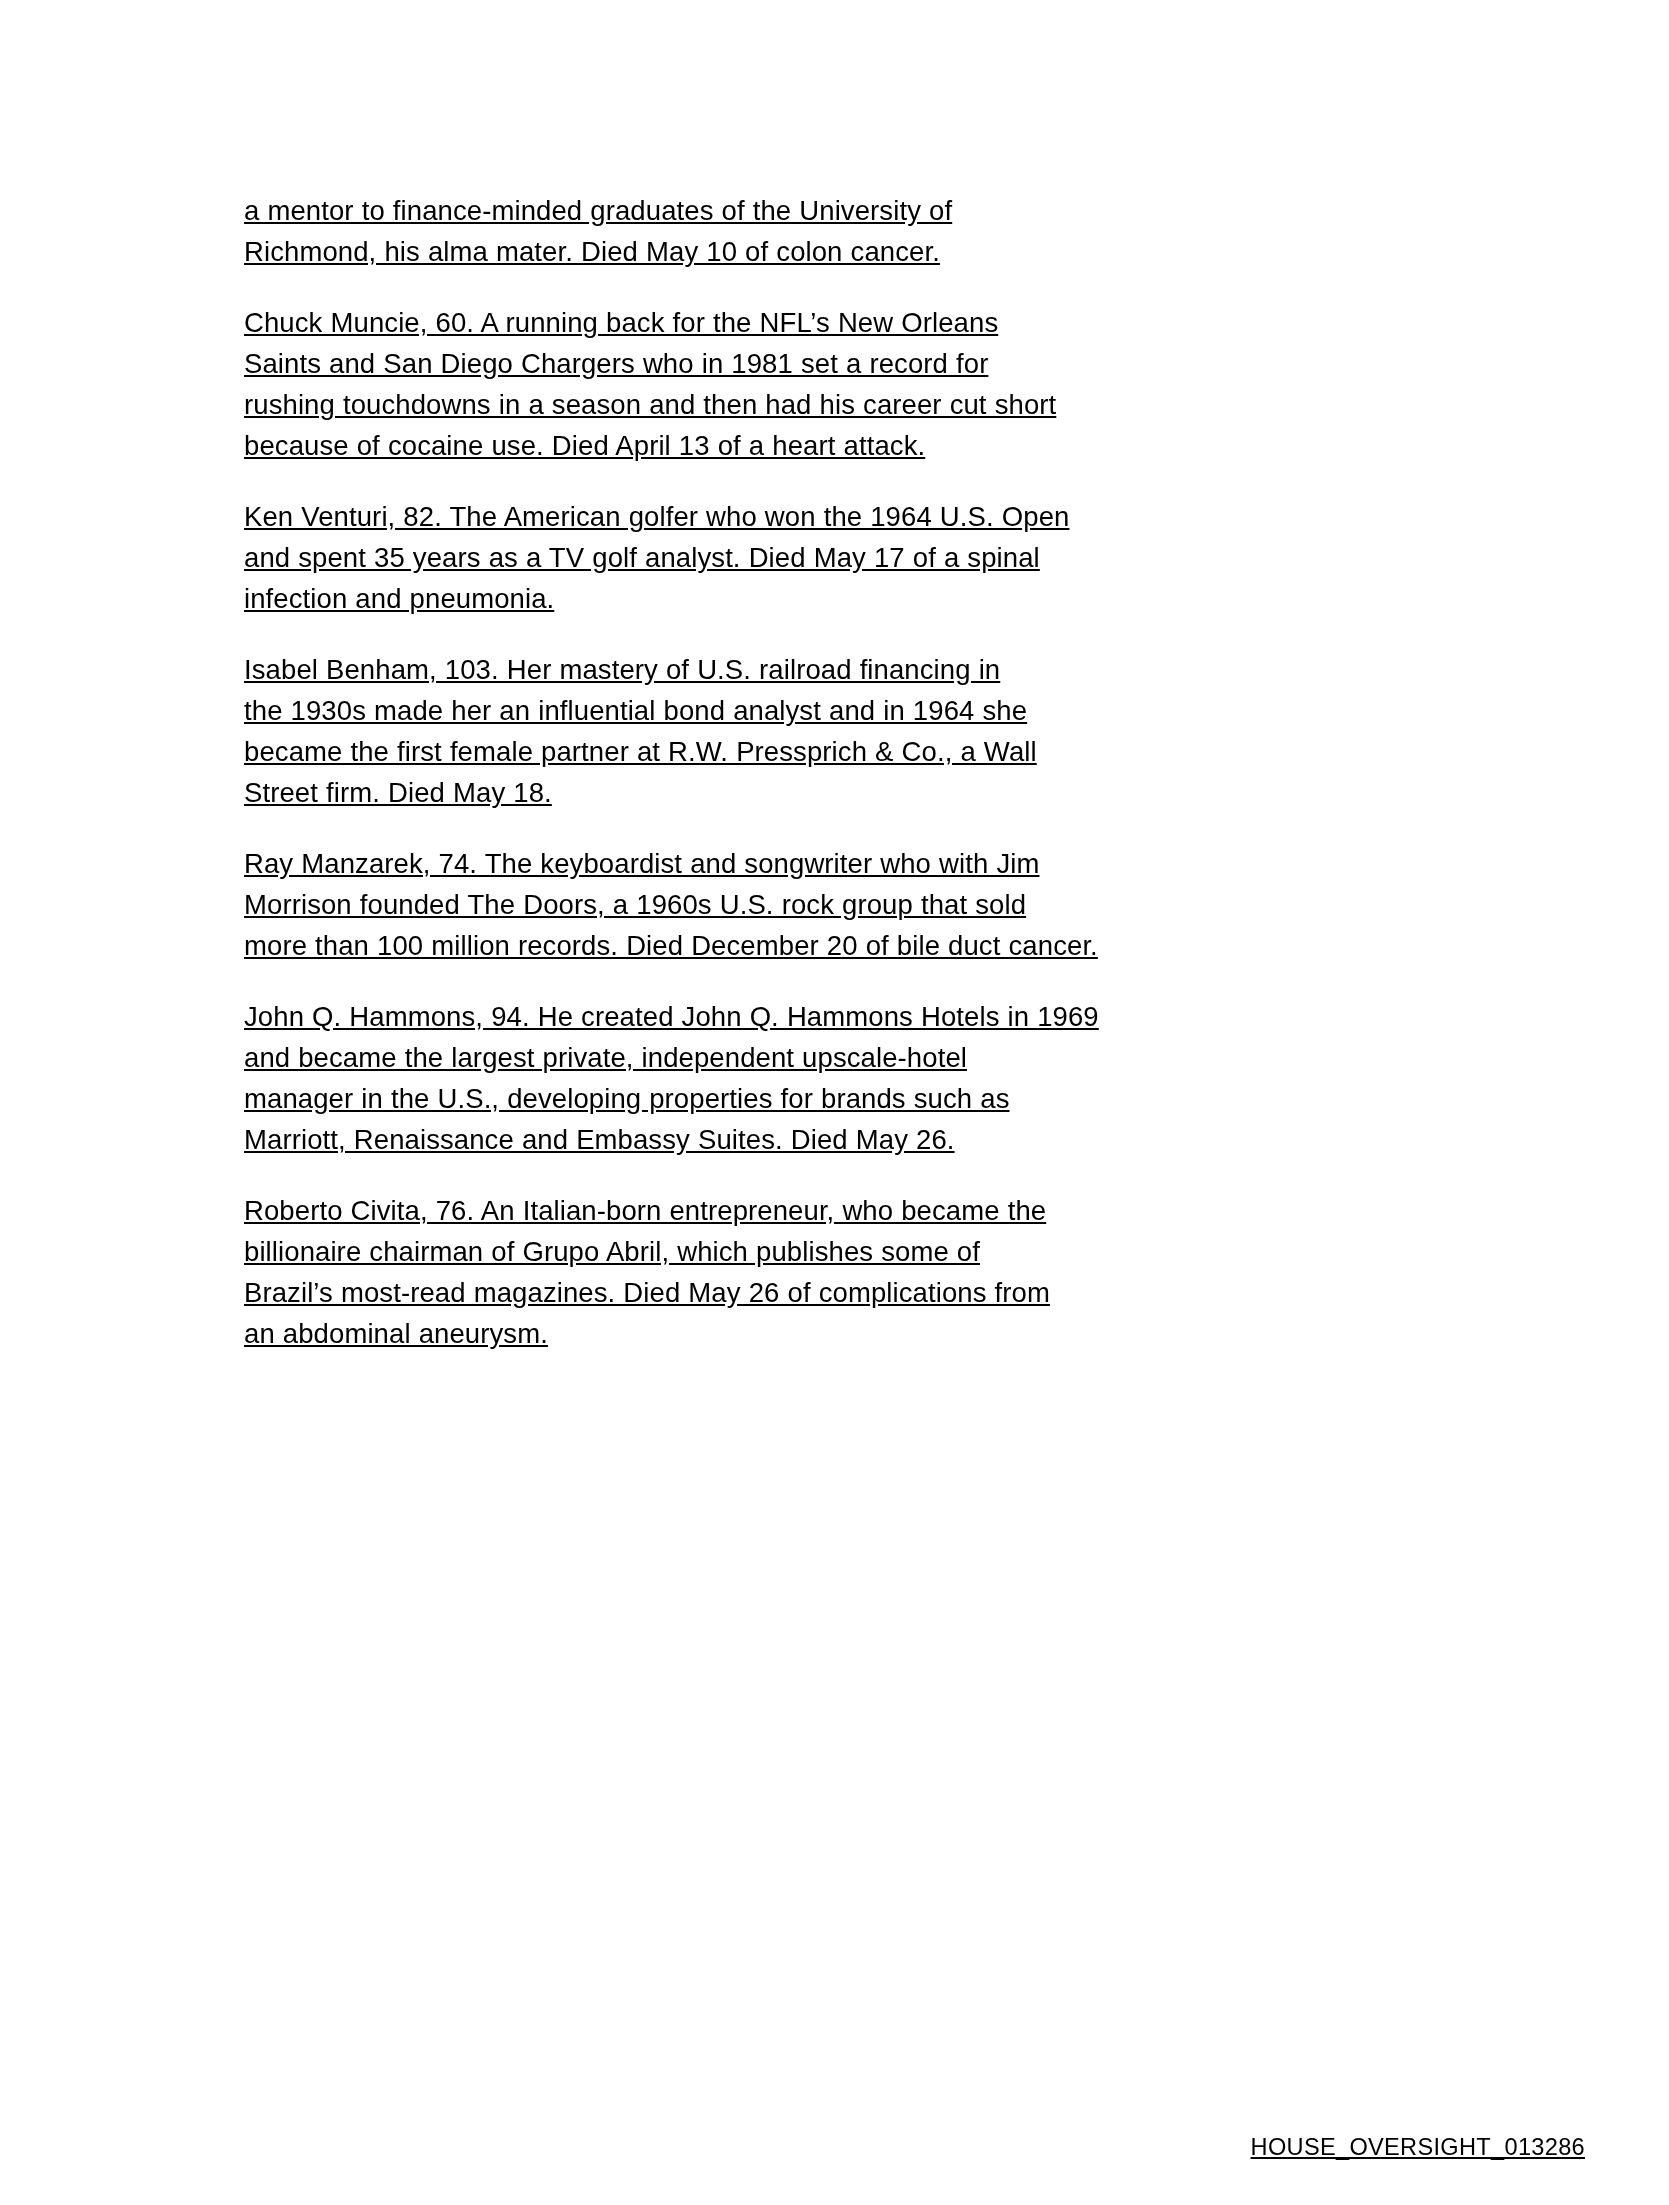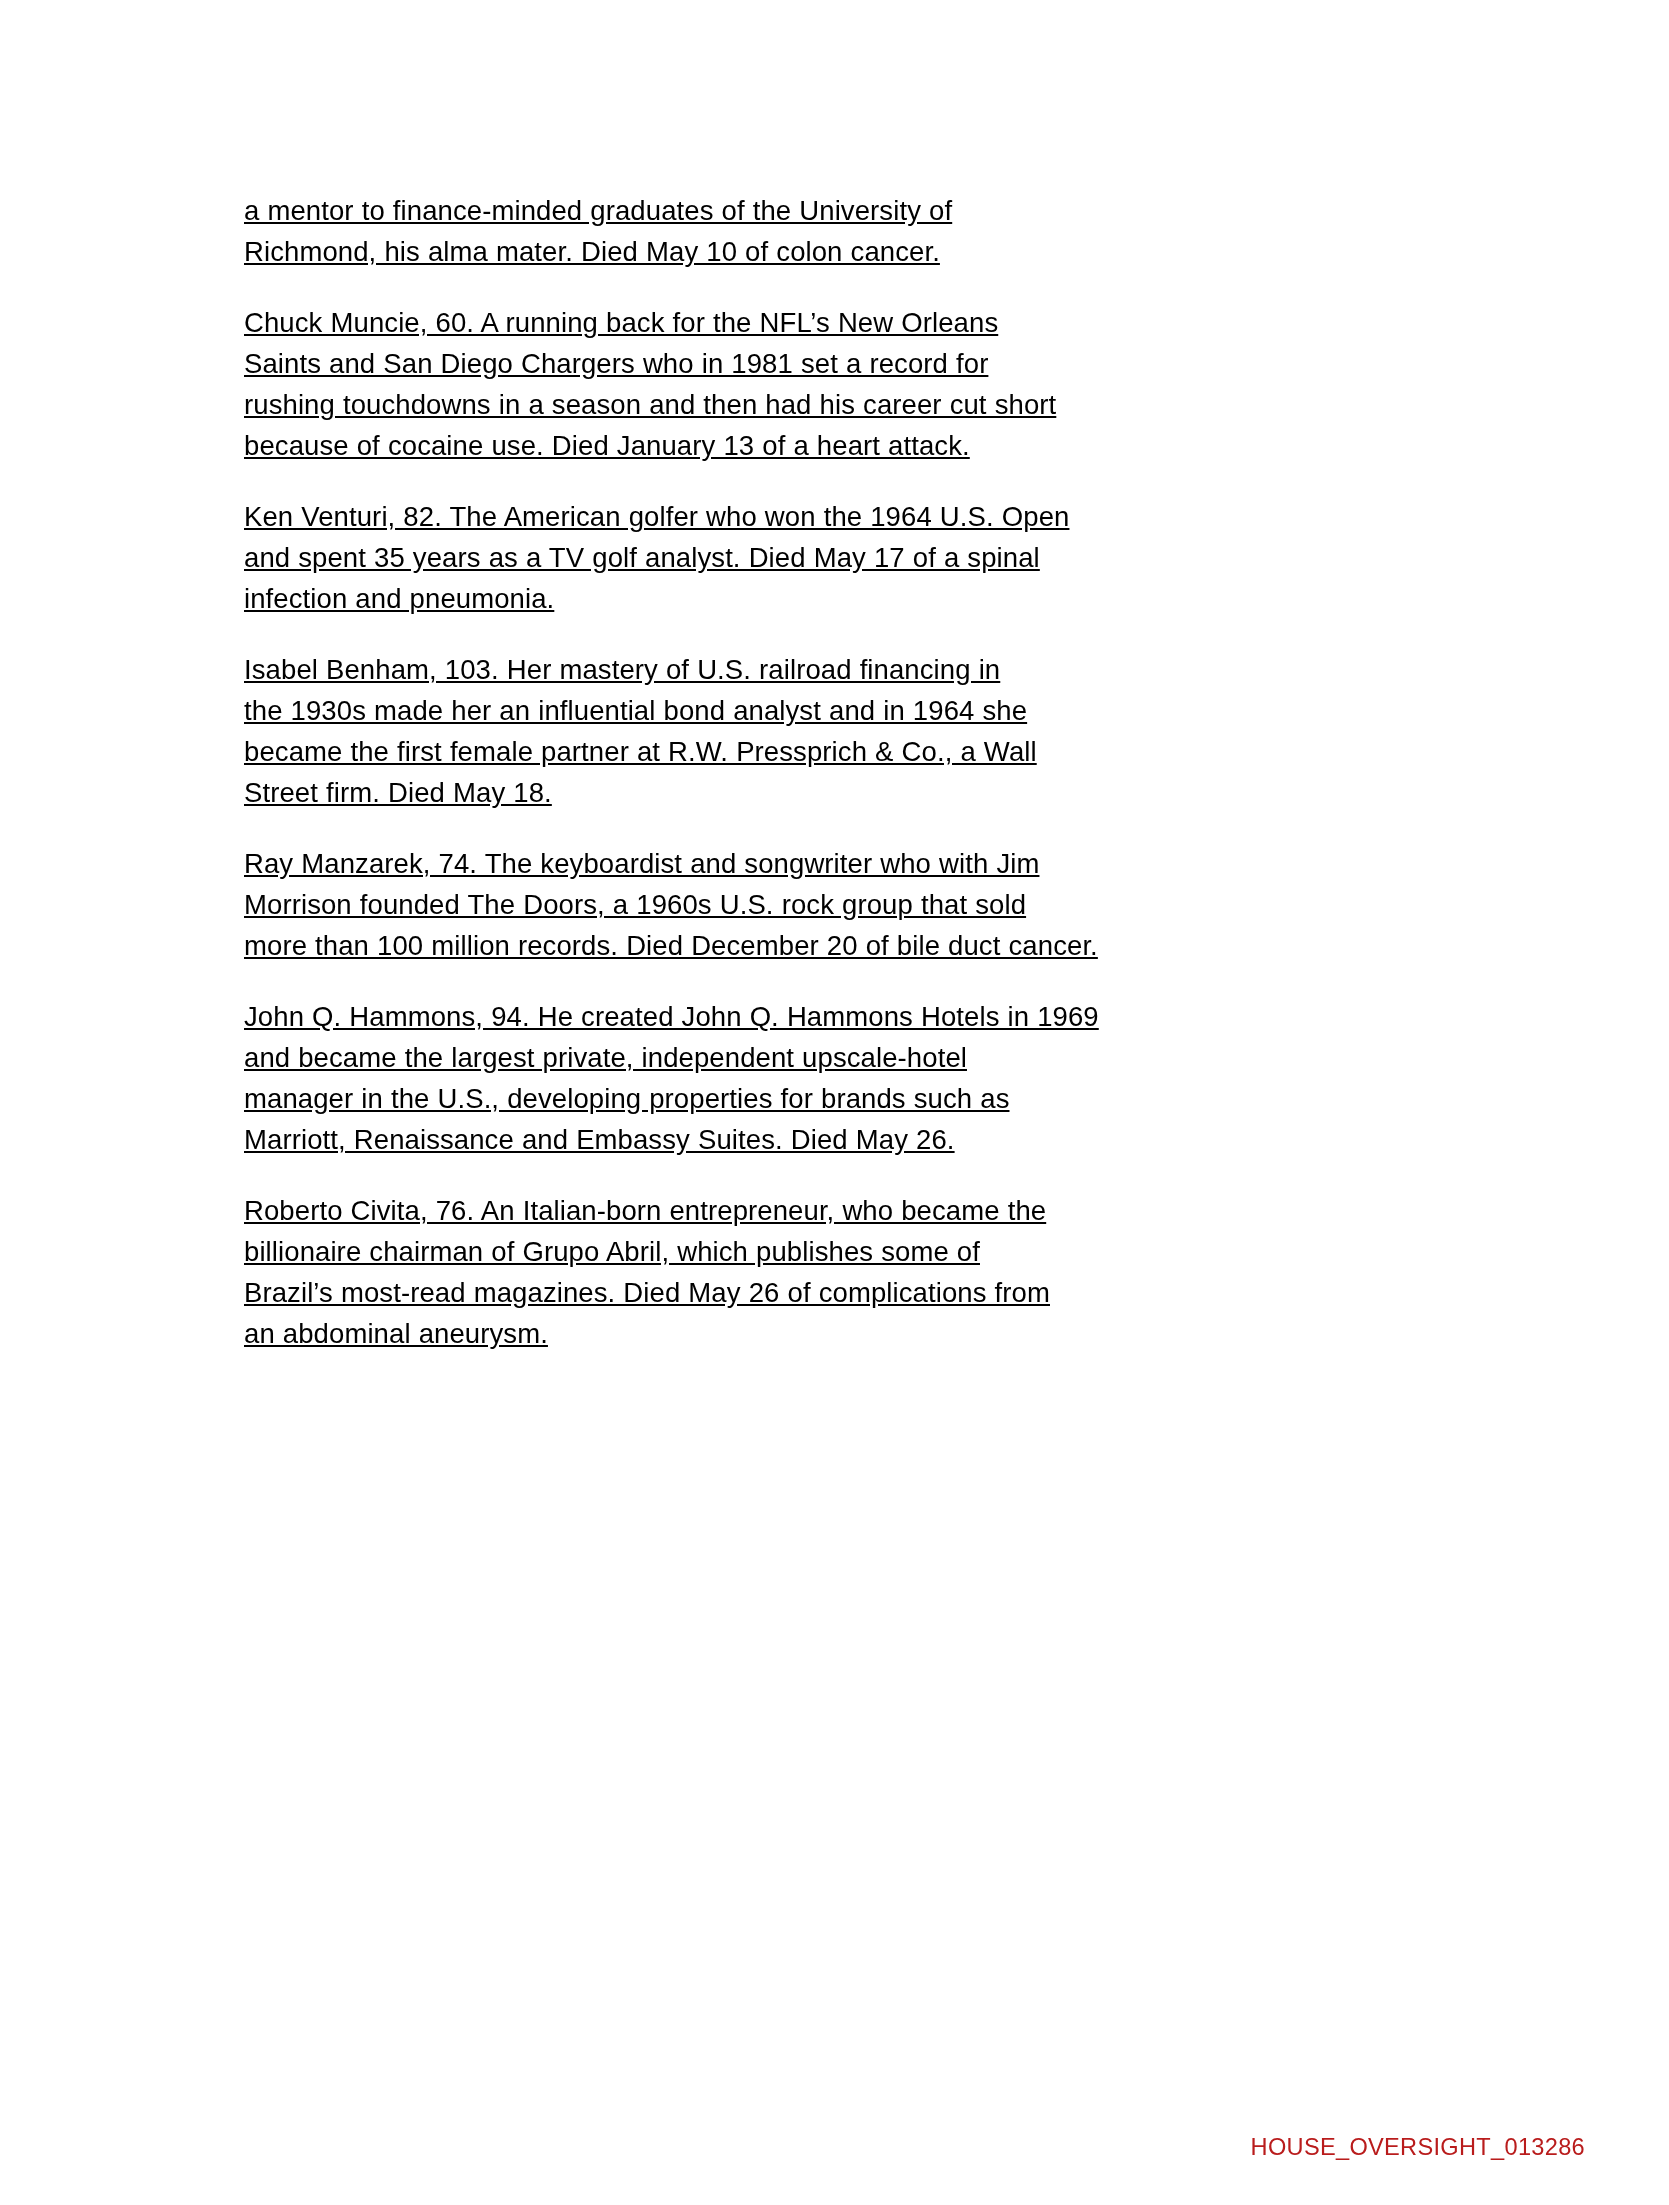--- a/index.html
+++ b/index.html
@@ -42,36 +42,37 @@
   .para:last-child {
     margin-bottom: 12px;
   }
   .footer-stamp {
     position: absolute;
     right: 84px;
     bottom: 43px;
     font-size: 23.6px;
     line-height: 29px;
     letter-spacing: 0.3px;
-    color: #b91c1c;
+    color: #000000;
     white-space: nowrap;
+    text-decoration: underline;
   }
 </style>
 </head>
 <body>
 
 <div class="page">
 
   <div class="doc-body">
     <p class="para">a mentor to finance-minded graduates of the University of
 Richmond, his alma mater. Died May 10 of colon cancer.</p>
     <p class="para">Chuck Muncie, 60. A running back for the NFL’s New Orleans
 Saints and San Diego Chargers who in 1981 set a record for
 rushing touchdowns in a season and then had his career cut short
-because of cocaine use. Died January 13 of a heart attack.</p>
+because of cocaine use. Died April 13 of a heart attack.</p>
     <p class="para">Ken Venturi, 82. The American golfer who won the 1964 U.S. Open
 and spent 35 years as a TV golf analyst. Died May 17 of a spinal
 infection and pneumonia.</p>
     <p class="para">Isabel Benham, 103. Her mastery of U.S. railroad financing in
 the 1930s made her an influential bond analyst and in 1964 she
 became the first female partner at R.W. Pressprich &amp; Co., a Wall
 Street firm. Died May 18.</p>
     <p class="para">Ray Manzarek, 74. The keyboardist and songwriter who with Jim
 Morrison founded The Doors, a 1960s U.S. rock group that sold
 more than 100 million records. Died December 20 of bile duct cancer.</p>

